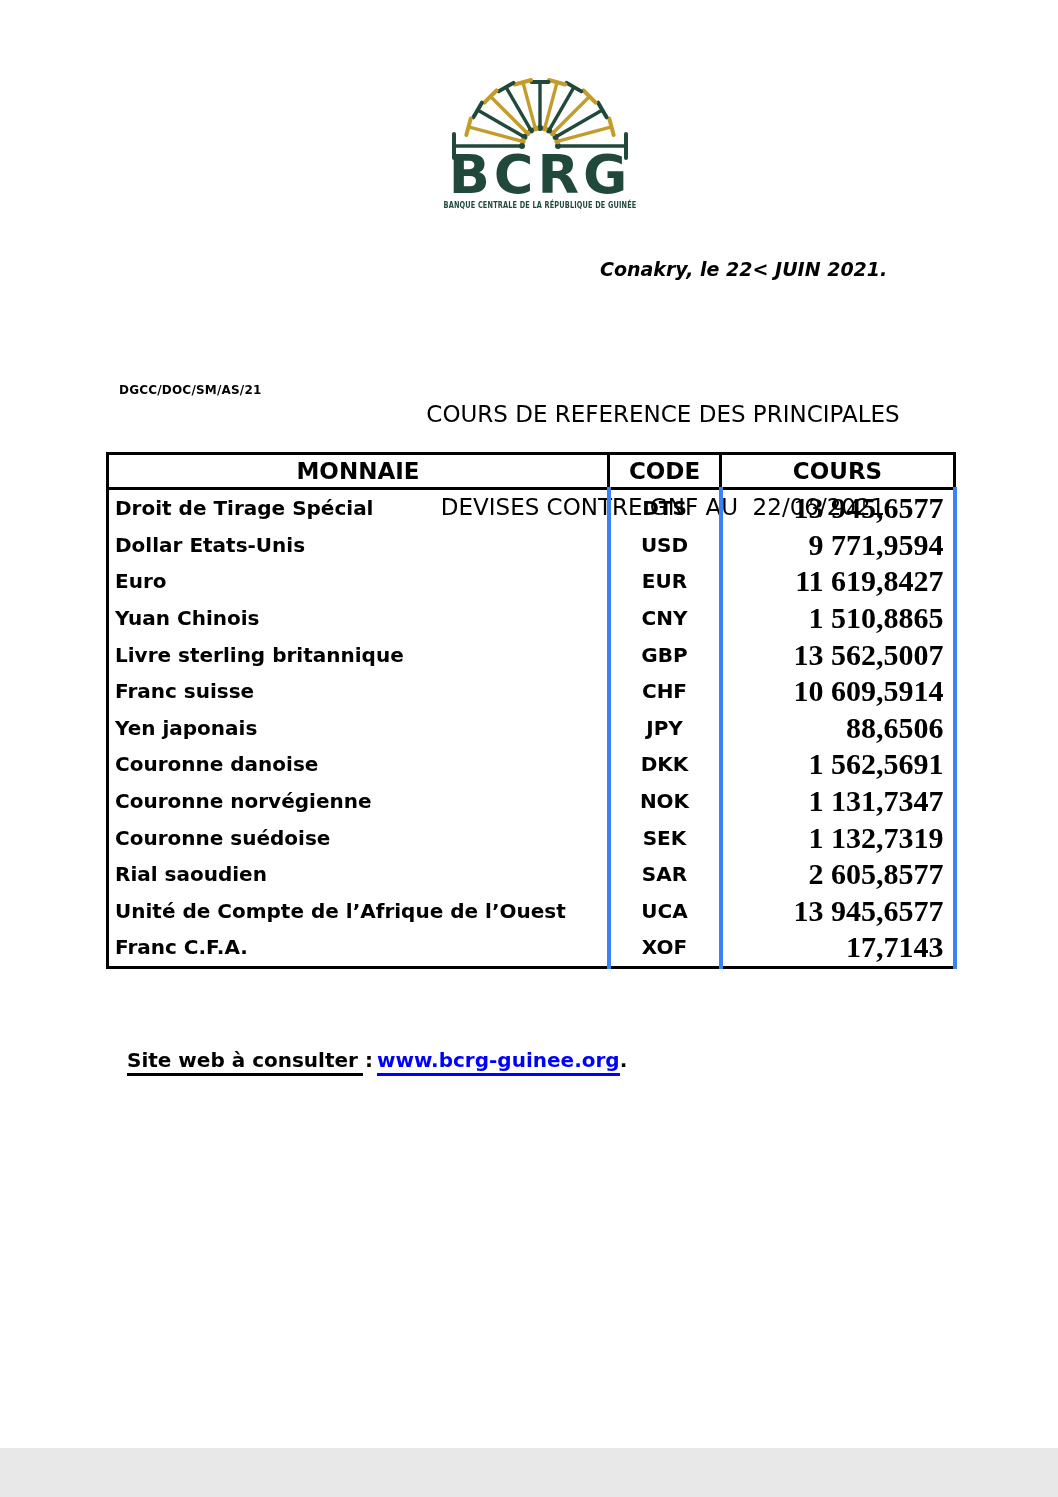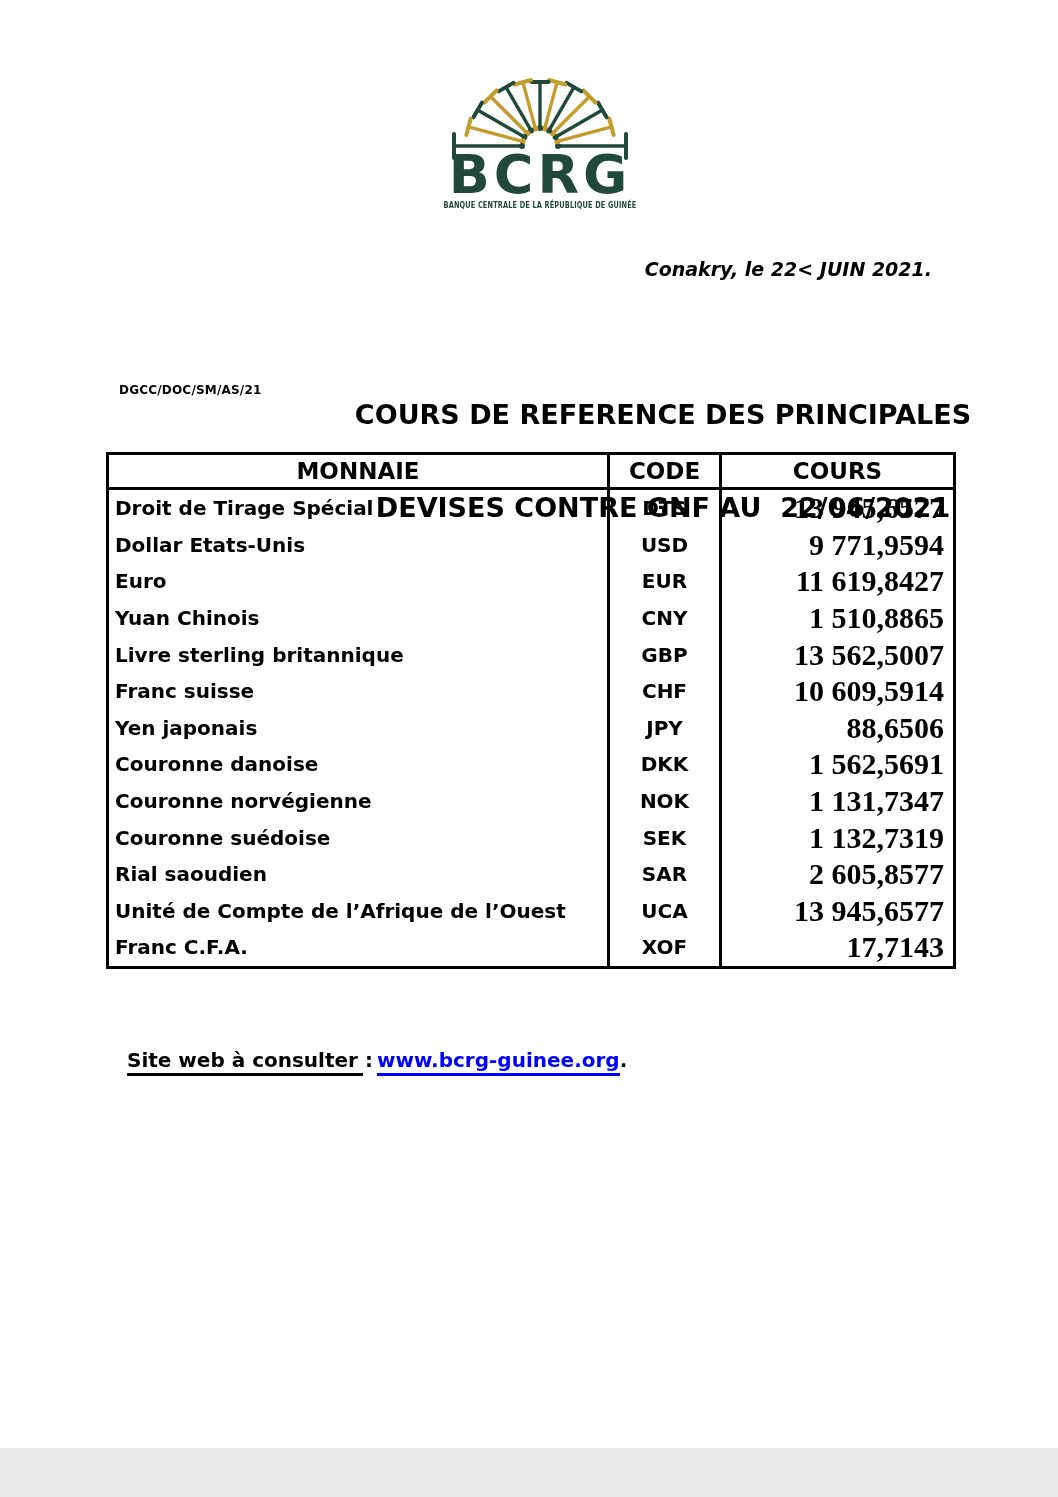--- a/index.html
+++ b/index.html
@@ -27,32 +27,31 @@
     text-align:center;
     font-size:8px; font-weight:bold; letter-spacing:0.2px;
     color:var(--brand-green);
     transform:scaleX(0.82); transform-origin:50% 50%;
     white-space:nowrap;
   }
 
   
   .date-line {
     position:absolute; left:600px; top:258px; width:332px;
-    text-align:right;
     font-size:19px; font-weight:bold; font-style:italic;
     white-space:nowrap;
   }
   .doc-reference {
     position:absolute; left:119px; top:383px;
     font-size:12px; font-weight:bold; letter-spacing:0.2px;
   }
   .doc-title {
     position:absolute; left:333px; top:337px; width:660px;
     text-align:center;
-    font-size:27px; font-weight:bold; line-height:31px;
+    font-size:23px; font-weight:normal; line-height:31px;
     white-space:pre-wrap;
   }
 
   
   .rates-table {
     position:absolute; left:106px; top:452px;
     width:847px;
     border-collapse:collapse; table-layout:fixed;
     border:3px solid #000;
   }
@@ -61,21 +60,21 @@
   .rates-table col.c-cours   { width:234px; }
   .rates-table th {
     border:3px solid #000;
     height:32px;
     font-size:23px; font-weight:bold;
     text-align:center; vertical-align:middle;
     padding:0;
     margin-top:25px;
   }
   .rates-table td {
-    border-left:3px solid #000; border-right:1px solid #3b82f6;
+    border-left:3px solid #000; border-right:4px solid #3b82f6;
     border-top:none; border-bottom:none;
     height:36.6px;
     vertical-align:middle;
     padding:0;
     overflow:hidden; white-space:nowrap;
   }
   td.cell-monnaie { font-size:20px; font-weight:bold; text-align:left; padding-left:6px; }
   td.cell-code    { font-size:20px; font-weight:bold; text-align:center; }
   td.cell-cours   {
     font-family:"Liberation Serif", serif;

